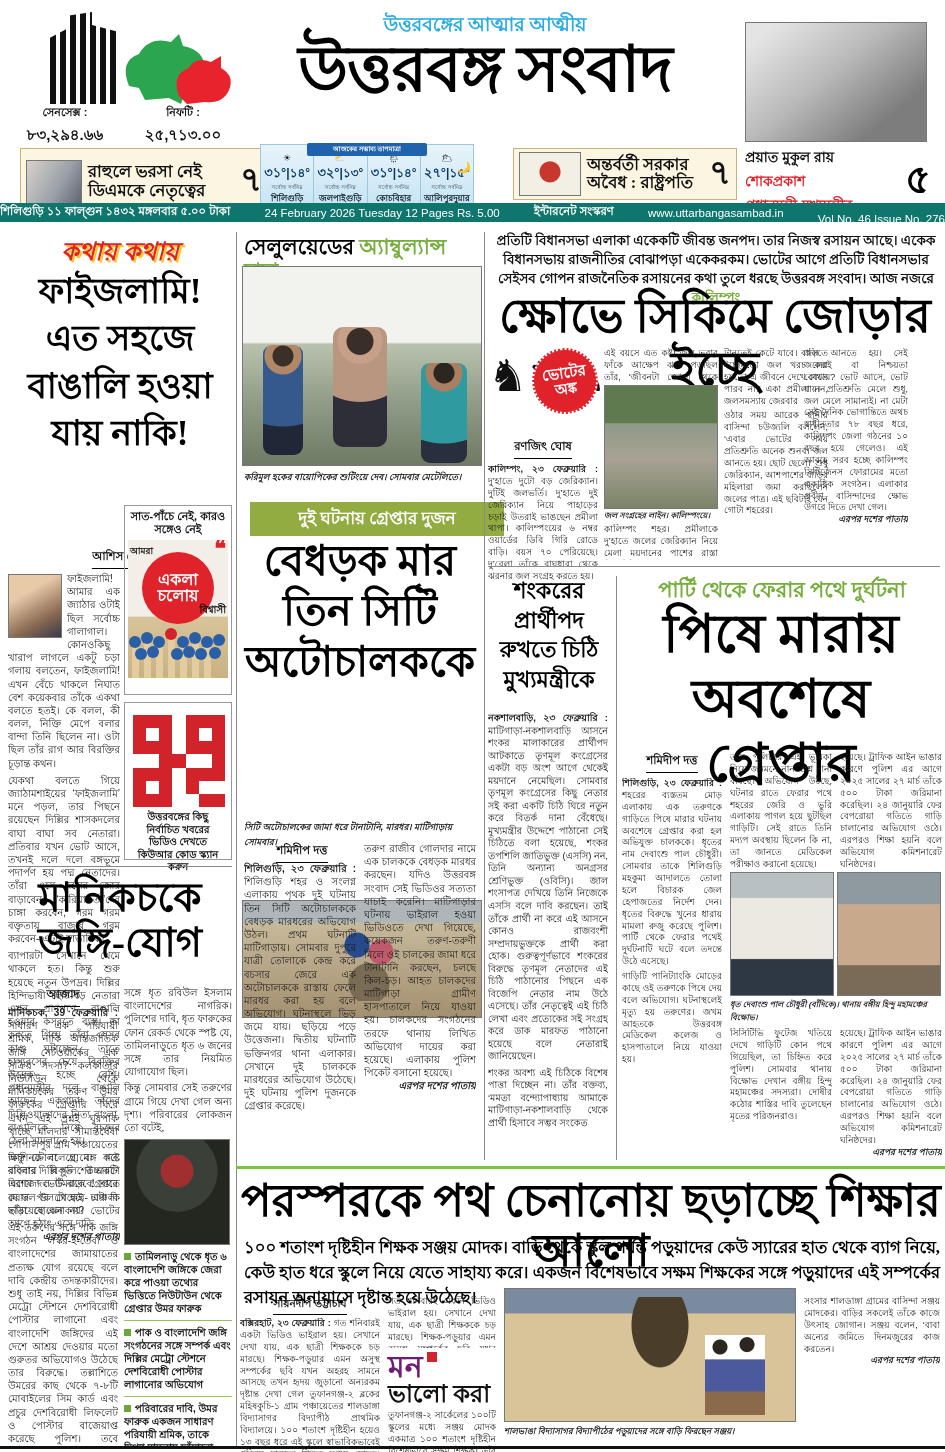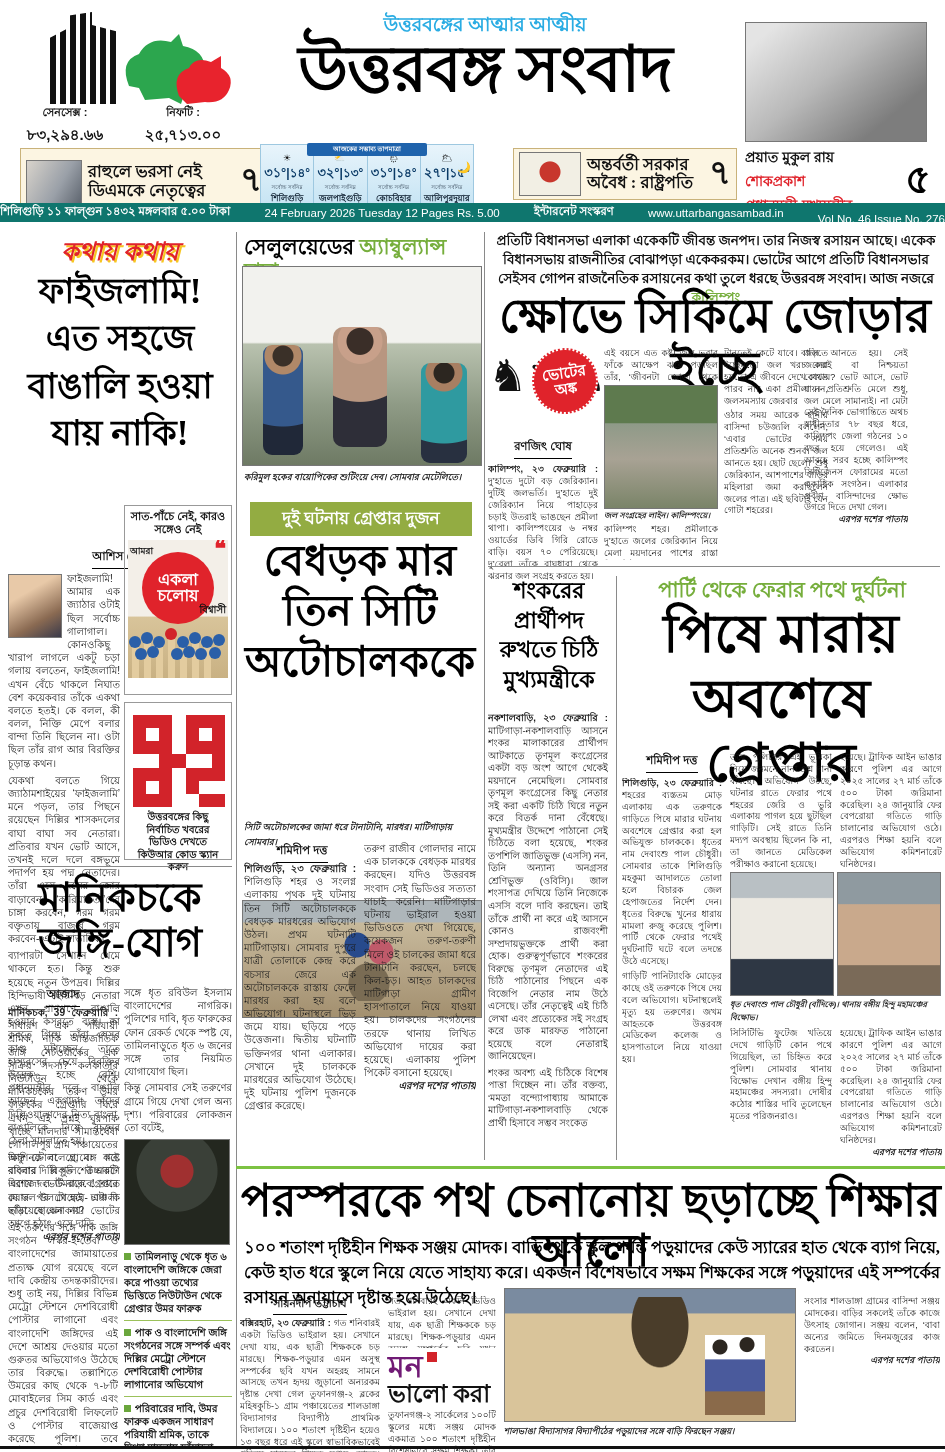--- a/index.html
+++ b/index.html
@@ -14,21 +14,21 @@
   .byline{font-weight:bold;font-size:11.5px;text-align:center;}
   .byline span{display:inline-block;border-bottom:1.5px solid #000;padding-bottom:1px;}
   .cont{font-style:italic;font-weight:bold;text-align:right;display:block;}
   .vr{position:absolute;width:1px;background:#8a8a8a;}
   .hr{position:absolute;height:1px;background:#8a8a8a;}
   .photo{position:relative;border:1px solid #777;}
   .teaser{background:#fcf5e2;border:1px solid #c9b27a;display:flex;align-items:center;gap:6px;padding:3px 5px;box-sizing:border-box;}
   .teaser .t-hl{font-family:"Liberation Serif",serif;font-weight:bold;font-size:16.5px;line-height:1.1;flex:1;}
   .teaser .t-pg{font-family:"Liberation Serif",serif;font-weight:bold;font-size:34px;}
   .kicker-box{background:#93ac42;color:#fff;font-weight:bold;font-size:17px;text-align:center;
-              font-family:"Liberation Serif",serif;padding:3px 0;}
+              font-family:"Liberation Serif",serif;padding:3px 16px;}
   .kicker-green{color:#76ae3c;font-family:"Liberation Serif",serif;font-weight:bold;font-size:21px;text-align:center;}
   .green{color:#76ae3c;}
   .cols{display:flex;gap:8px;}
   .cols>div{flex:1;}
   .bullet{font-size:10px;line-height:1.3;font-weight:bold;margin:5px 0;border-bottom:1px solid #9bc15a;padding-bottom:5px;}
   .bullet::before{content:"";display:inline-block;width:7px;height:7px;background:#6aa63c;margin-right:4px;}
   .redstrip{background:#0f766e;color:#fff;font-size:11.5px;font-weight:bold;display:flex;align-items:center;justify-content:space-between;gap:7px;}
   .wx-cell{flex:1;text-align:center;border-right:1px solid #9ec8e0;}
   .wx-cell:last-child{border-right:none;}
   .wx-temp{font-weight:bold;font-size:12px;color:#0a3a66;}

